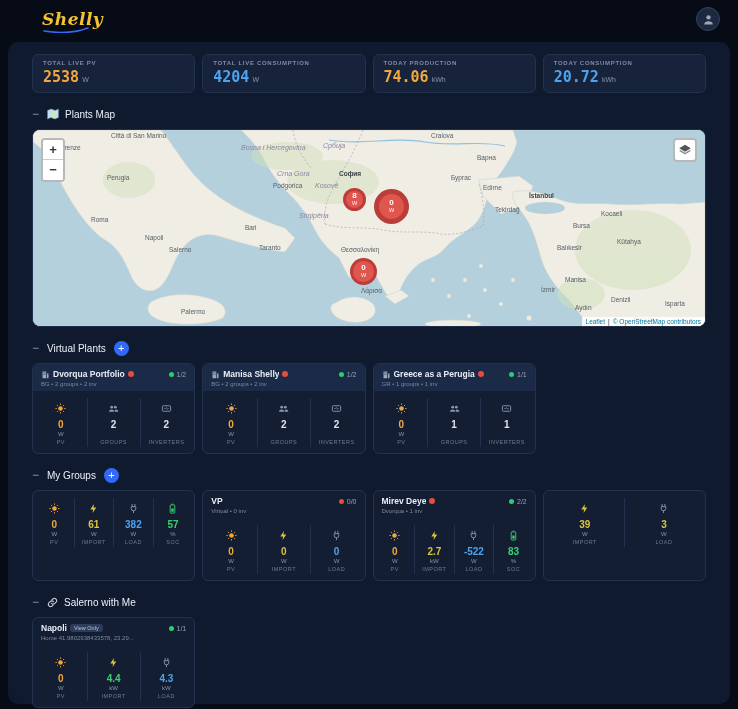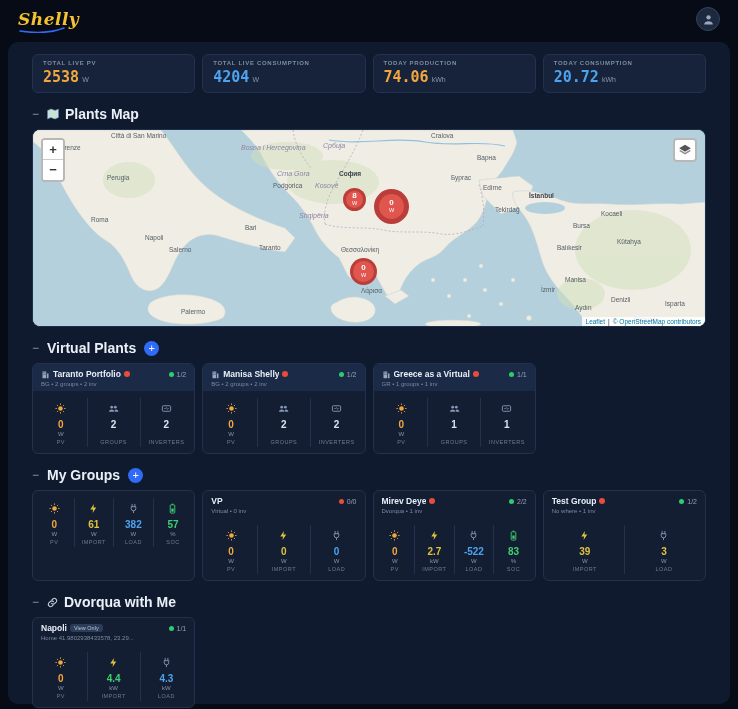--- a/index.html
+++ b/index.html
@@ -2,38 +2,38 @@
 <html><head>
 <meta charset="utf-8">
 <style>
   * { box-sizing: border-box; }
   body {
     width: 738px; height: 709px; margin: 0; overflow: hidden;
     background: #060b15; font-family: "Liberation Sans", sans-serif;
   }
   
   .topbar { height: 38px; display: flex; align-items: center; justify-content: space-between; padding: 0 18px; }
-  .logo { position: relative; cursor: pointer; }
+  .logo { position: relative; cursor: pointer; margin-left: 24px; }
   .logo-text { font-family: "DejaVu Serif", serif; font-style: italic; font-weight: 700; font-size: 17px; color: #f6c231; letter-spacing: .5px; }
   .logo-swoosh { position: absolute; left: 1px; bottom: -4px; width: 46px; height: 6px; }
   .avatar { width: 24px; height: 24px; border-radius: 50%; background: #1c293f; border: 1px solid #33425f; display: flex; align-items: center; justify-content: center; cursor: pointer; }
   
   .panel { margin: 4px 8px 0; background: #0f1a2e; border-radius: 10px; padding: 12px 24px; height: 662px; }
   
   .tiles { display: grid; grid-template-columns: repeat(4, 1fr); gap: 7px; }
   .tile { background: #16233a; border: 1px solid #22324e; border-radius: 6px; padding: 5px 10px 6px; }
   .tlabel { font-size: 6px; color: #7f8da4; letter-spacing: .7px; font-weight: 700; }
   .tval { font-size: 15px; font-weight: 700; margin-top: 2px; font-family: "DejaVu Sans Mono", monospace; }
   .tunit { font-size: 7px; color: #8795ac; margin-left: 3px; font-weight: 400; font-family: "Liberation Sans", sans-serif; }
   .c-y { color: #f2a73e; } .c-y2 { color: #ddc23c; } .c-b { color: #4da3f0; } .c-g { color: #3ecf72; } .c-w { color: #dce4f0; }
   
   .sechead { display: flex; align-items: center; gap: 6px; margin: 13px 0 7px; height: 16px; }
   .collapse { color: #8b99b0; font-size: 12px; width: 9px; cursor: pointer; line-height: 16px; }
   .secicon { display: inline-flex; }
-  .sectitle { font-size: 14px; font-weight: 700; color: #eaf0f8; }
+  .sectitle { font-size: 10px; font-weight: 400; color: #eaf0f8; }
   .addbtn { width: 15px; height: 15px; border-radius: 50%; background: #2f6bf6; color: #fff; font-size: 11px; line-height: 15px; text-align: center; cursor: pointer; margin-left: 2px; }
   
   .map { position: relative; height: 198px; border-radius: 8px; overflow: hidden; background: #b4d0dc; border: 1px solid #1f2e4a; }
   .maplayer { position: absolute; inset: 0; width: 100%; height: 100%; }
   .mlabel { position: absolute; font-size: 6.5px; color: #555e66; white-space: nowrap; z-index: 2; }
   .mlabel.cty { font-style: italic; color: #8e84a6; font-size: 7px; }
   .mlabel.big { font-weight: 700; color: #3d434b; }
   .marker { position: absolute; border-radius: 50%; background: #e0564f; border: 3px solid rgba(155,42,42,.55); display: flex; flex-direction: column; align-items: center; justify-content: center; color: #fff; z-index: 5; cursor: pointer; }
   .marker.lg { border-width: 5px; }
   .mv { font-size: 8px; font-weight: 700; line-height: 1; }
@@ -299,21 +299,21 @@
   <div class="cards">
 
     <div class="card">
       <div class="chead vhead">
         <div class="crow">
           <span class="hic">
               <svg width="9" height="9">
                 <use href="#i-bld"></use>
               </svg>
             </span>
-          <span class="ctitle">Taranto Portfolio</span>
+          <span class="ctitle">Dvorqua Portfolio</span>
           <span class="alert"></span>
           <span class="sp"></span>
           <span class="odot g"></span>
           <span class="otext">1/2</span>
         </div>
         <div class="csub">BG • 2 groups • 2 inv</div>
       </div>
       <div class="cbody">
         <div class="scol">
           <span class="sicon">
@@ -399,21 +399,21 @@
     </div>
 
     <div class="card">
       <div class="chead vhead">
         <div class="crow">
           <span class="hic">
               <svg width="9" height="9">
                 <use href="#i-bld"></use>
               </svg>
             </span>
-          <span class="ctitle">Greece as a Virtual</span>
+          <span class="ctitle">Greece as a Perugia</span>
           <span class="alert"></span>
           <span class="sp"></span>
           <span class="odot g"></span>
           <span class="otext">1/1</span>
         </div>
         <div class="csub">GR • 1 groups • 1 inv</div>
       </div>
       <div class="cbody">
         <div class="scol">
           <span class="sicon">
@@ -595,30 +595,20 @@
               </svg>
             </span>
           <div class="sval c-g">83</div>
           <div class="sunit">%</div>
           <div class="slab">SOC</div>
         </div>
       </div>
     </div>
 
     <div class="card">
-      <div class="chead">
-        <div class="crow">
-          <span class="ctitle">Test Group</span>
-          <span class="alert"></span>
-          <span class="sp"></span>
-          <span class="odot g"></span>
-          <span class="otext">1/2</span>
-        </div>
-        <div class="csub">No where • 1 inv</div>
-      </div>
       <div class="cbody">
         <div class="scol">
           <span class="sicon">
               <svg width="11" height="11">
                 <use href="#i-bolt"></use>
               </svg>
             </span>
           <div class="sval c-y2">39</div>
           <div class="sunit">W</div>
           <div class="slab">IMPORT</div>
@@ -637,21 +627,21 @@
     </div>
   </div>
 
   <div class="sechead">
     <span class="collapse">−</span>
     <span class="secicon">
         <svg width="11" height="11">
           <use href="#i-link"></use>
         </svg>
       </span>
-    <span class="sectitle">Dvorqua with Me</span>
+    <span class="sectitle">Salerno with Me</span>
   </div>
 
   <div class="cards">
     <div class="card">
       <div class="chead">
         <div class="crow">
           <span class="ctitle">Napoli</span>
           <span class="pill">View Only</span>
           <span class="sp"></span>
           <span class="odot g"></span>

